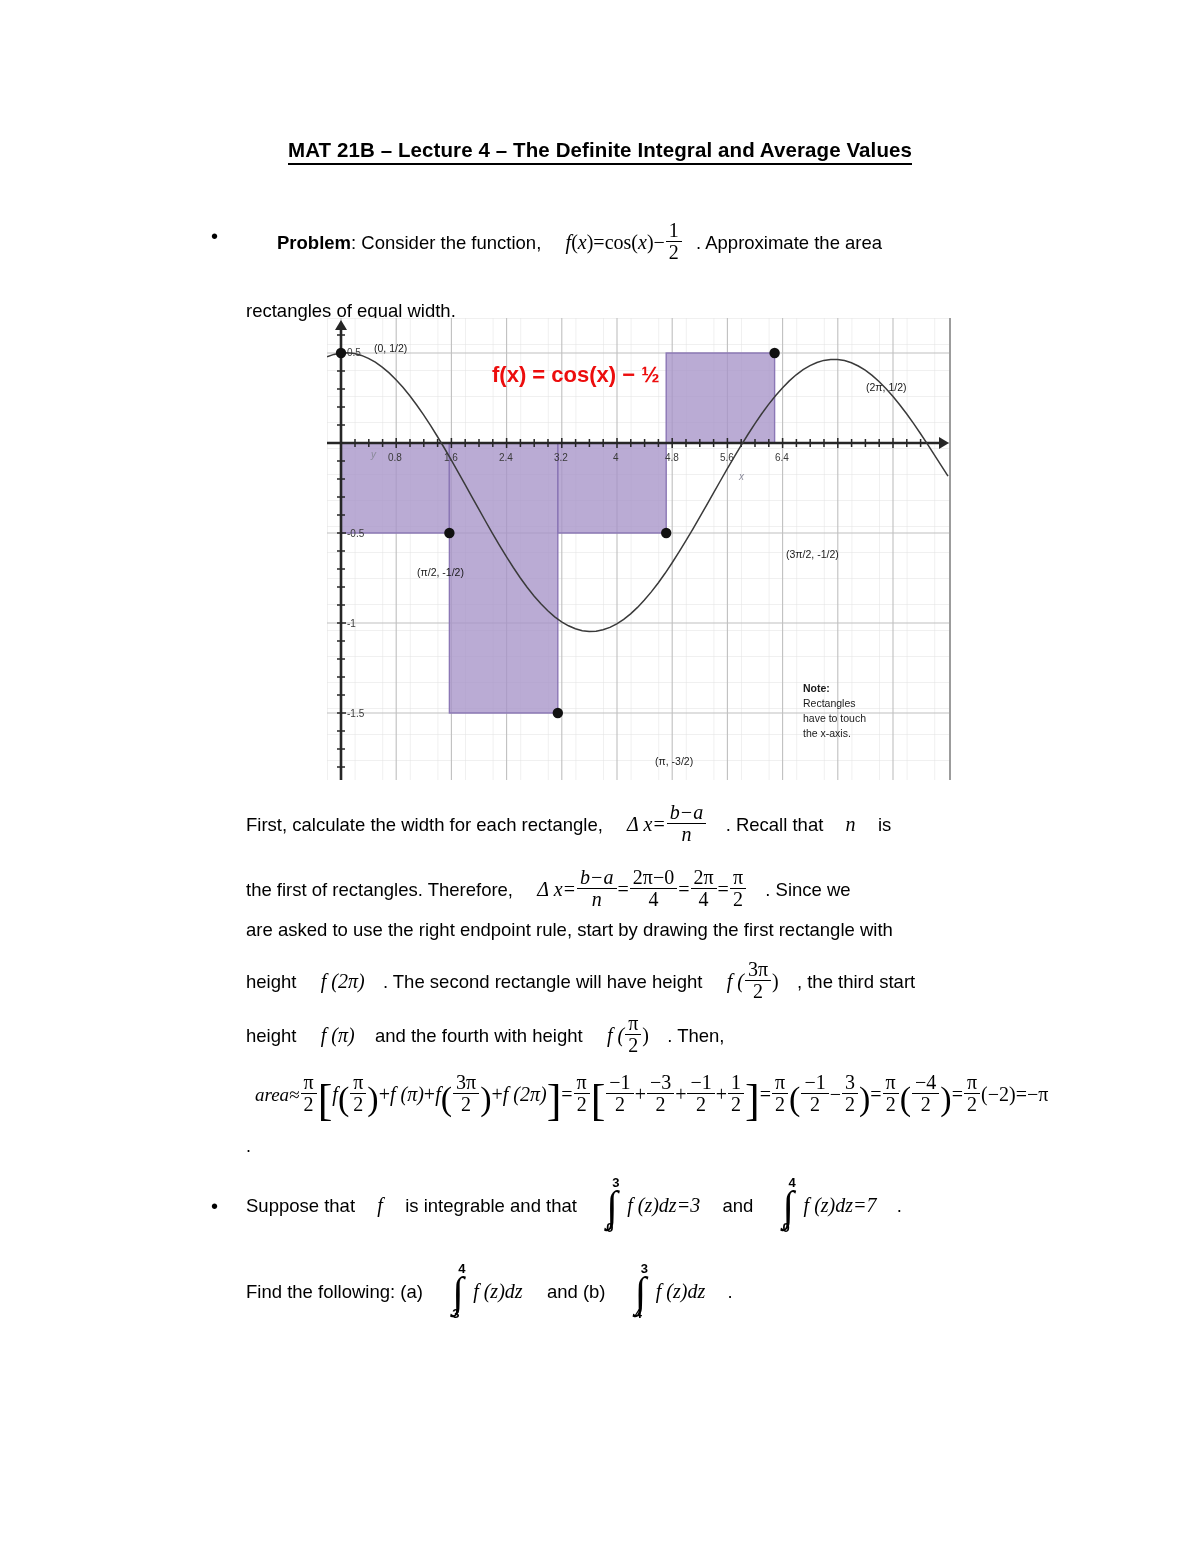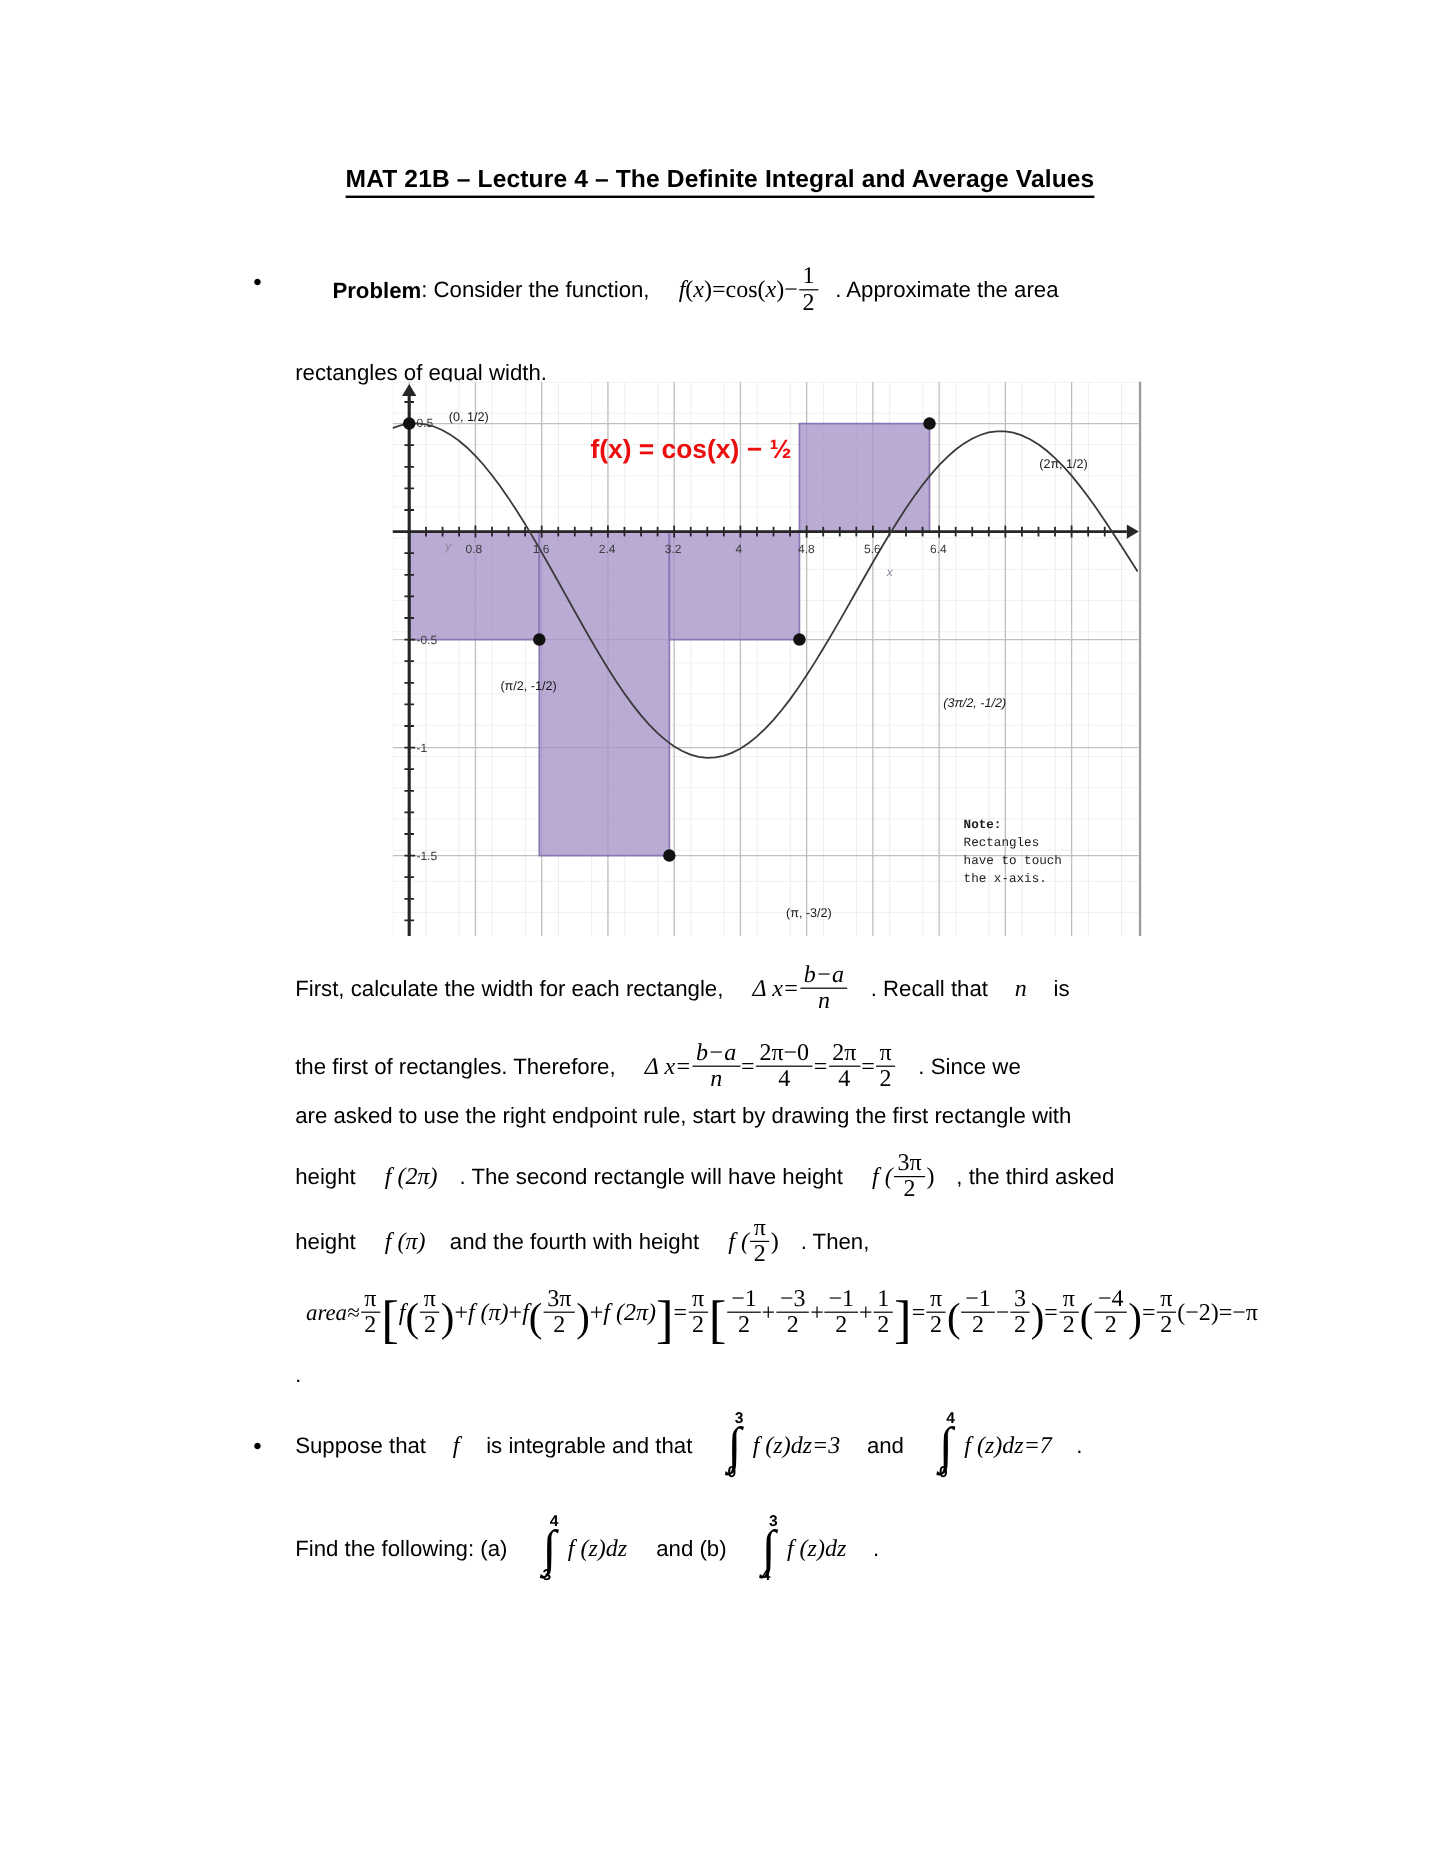--- a/index.html
+++ b/index.html
@@ -145,21 +145,21 @@
     overflow: hidden;
   }
   .graph-svg { display: block; }
 
   .note-block {
     position: absolute;
     left: 803px;
     top: 681px;
     font-size: 10.5px;
     line-height: 1.42;
-    font-family: Liberation Mono, monospace;
+    font-family: Liberation Sans, sans-serif;
     color: #1a1a1a;
   }
   .note-block .nh { font-weight: bold; }
 
   .fn-label {
     position: absolute;
     left: 492px;
     top: 362px;
     font-size: 22px;
     font-weight: bold;
@@ -371,21 +371,21 @@
       <text x="44" y="140" font-family="Liberation Sans, sans-serif" font-size="10" fill="#8a8a9a" font-style="italic">y</text>
       <text x="412" y="162" font-family="Liberation Sans, sans-serif" font-size="10" fill="#8a8a9a" font-style="italic">x</text>
     </svg>
   </div>
 
   <div class="fn-label">f(x) = cos(x) − ½</div>
 
   <div class="pt-label" style="left:374px; top:342px;">(0, 1/2)</div>
   <div class="pt-label" style="left:417px; top:566px;">(π/2, -1/2)</div>
   <div class="pt-label" style="left:655px; top:755px;">(π, -3/2)</div>
-  <div class="pt-label" style="left:786px; top:580px;font-style:italic;">(3π/2, -1/2)</div>
+  <div class="pt-label" style="left:786px; top:548px;">(3π/2, -1/2)</div>
   <div class="pt-label" style="left:866px; top:381px;">(2π, 1/2)</div>
 
   <div class="note-block">
     <div class="nh">Note:</div>
     <div>Rectangles</div>
     <div>have to touch</div>
     <div>the x-axis.</div>
   </div>
 
   <div class="txt" style="left:246px; top:802px;">
@@ -414,21 +414,21 @@
 
   <div class="txt" style="left:246px; top:959px;">
     <span>height</span>
     <span style="display:inline-block; width:14px;"></span>
     <span class="mi">f (2π)</span>
     <span style="display:inline-block; width:8px;"></span>
     <span>. The second rectangle will have height</span>
     <span style="display:inline-block; width:14px;"></span>
     <span class="mi">f (</span><span class="frac"><span class="num mn">3π</span><span class="den mn">2</span></span><span class="mn">)</span>
     <span style="display:inline-block; width:8px;"></span>
-    <span>, the third asked</span>
+    <span>, the third start</span>
   </div>
 
   <div class="txt" style="left:246px; top:1013px;">
     <span>height</span>
     <span style="display:inline-block; width:14px;"></span>
     <span class="mi">f (π)</span>
     <span style="display:inline-block; width:10px;"></span>
     <span>and the fourth with height</span>
     <span style="display:inline-block; width:14px;"></span>
     <span class="mi">f (</span><span class="frac"><span class="num mn">π</span><span class="den mn">2</span></span><span class="mn">)</span>

